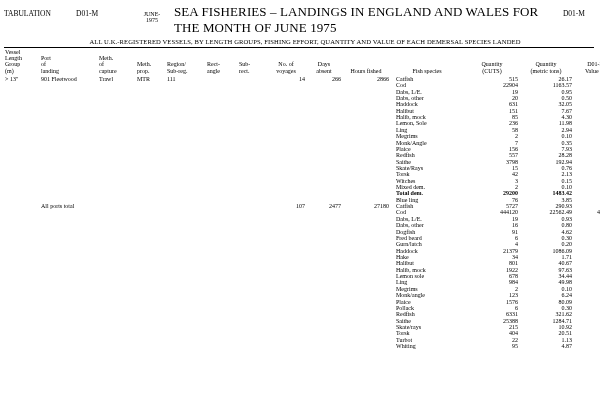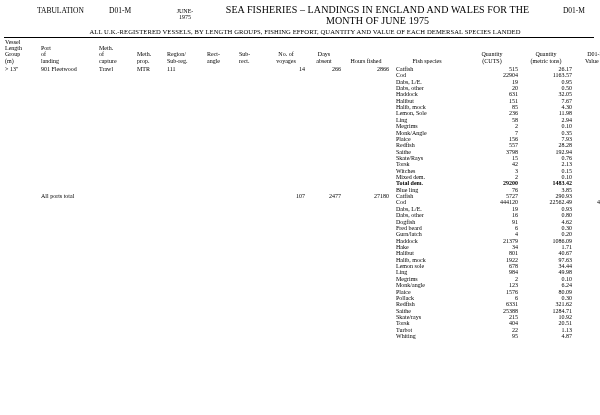--- a/index.html
+++ b/index.html
@@ -18,32 +18,31 @@
     position: relative;
     width: 600px;
     height: 415px;
   }
   .hdr-row {
     display: flex;
     align-items: baseline;
     font-size: 7.5px;
     padding: 4px 0 0 4px;
   }
-  .hdr-tabulation { width: 72px; margin-left: 33px; }
+  .hdr-tabulation { width: 72px; }
   .hdr-d01m { width: 54px; }
   .hdr-date {
     width: 44px;
     text-align: center;
     line-height: 1.02;
     font-size: 6px;
   }
   .hdr-title {
     flex: 1;
-    text-align: center;
-    font-size: 10px;
+    font-size: 13px;
     letter-spacing: 0.1px;
   }
   .hdr-d01m-right {
     width: 52px;
     text-align: center;
     font-size: 7.5px;
   }
   .subtitle {
     text-align: center;
     font-size: 6.6px;

